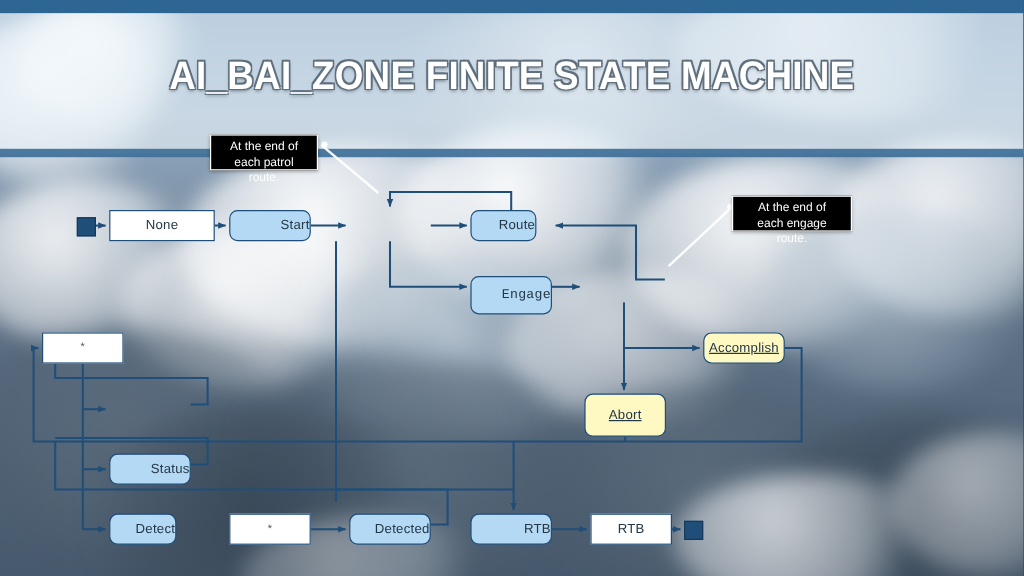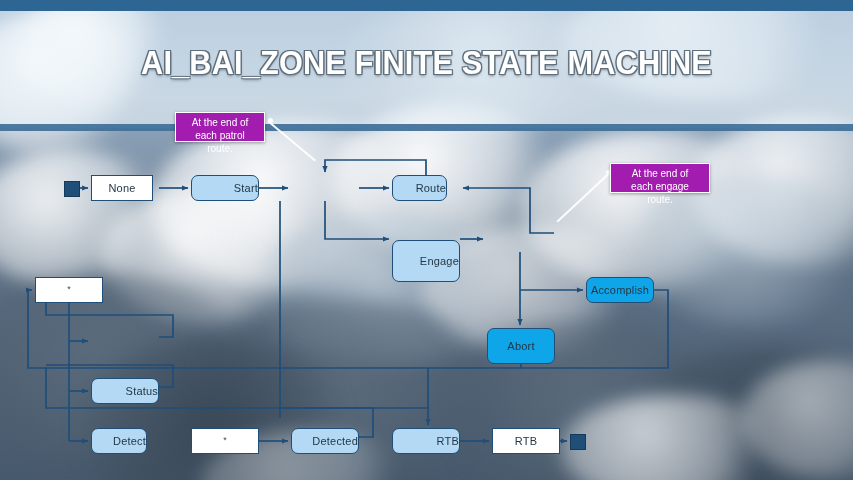--- a/index.html
+++ b/index.html
@@ -49,28 +49,28 @@
   svg.links{position:absolute;left:0;top:0;width:853px;height:480px;overflow:visible;}
   .node{
     position:absolute;box-sizing:border-box;
     display:flex;align-items:center;justify-content:center;
     font-size:11px;color:#243746;letter-spacing:.2px;
     border:1.6px solid #1f4e79;
     text-align:center;line-height:1.1;
   }
   .node.white{background:#ffffff;border-radius:0;}
   .node.blue{background:#b4d9f4;border-radius:7px;justify-content:flex-end;}
-  .node.blue-soft{background:#0ea5e9;border-radius:7px;}
+  .node.blue-soft{background:#fef9c3;border-radius:7px;text-decoration:underline;}
   .node.star{font-size:9px;color:#3b4d5d;}
   .marker{position:absolute;background:#1f4e79;border:1px solid #16395a;}
 
   
   .callout{
     position:absolute;box-sizing:border-box;
-    background:#a21caf;border:1.4px solid #ffffff;
+    background:#000000;border:1.4px solid #ffffff;
     color:#ffffff;font-size:10px;line-height:1.28;
     padding:4px 6px;text-align:center;
     box-shadow:0 1px 3px rgba(0,0,0,.35);
   }
   .leader{position:absolute;height:1.6px;background:#ffffff;transform-origin:0 50%;opacity:.95;}
   .leader-dot{position:absolute;width:5px;height:5px;border-radius:50%;background:#ffffff;}
 </style>
 </head>
 <body>
 
@@ -170,30 +170,30 @@
 
         <path d="M460,441 L489,441" marker-end="url(#ah)"></path>
 
         <path d="M560,441 L567,441" marker-end="url(#ah)"></path>
       </g>
     </svg>
 
     <div class="marker" style="left:64px;top:181px;width:14px;height:14px;"></div>
     <div class="marker" style="left:570px;top:434px;width:14px;height:14px;"></div>
 
-    <div class="node white" style="left:91px;top:175px;width:62px;height:26px;">
+    <div class="node white" style="left:91px;top:175px;width:88px;height:26px;">
       <span>None</span>
     </div>
     <div class="node blue" style="left:191px;top:175px;width:68px;height:26px;">
       <span>Start</span>
     </div>
     <div class="node blue" style="left:392px;top:175px;width:55px;height:26px;">
       <span>Route</span>
     </div>
-    <div class="node blue" style="left:392px;top:240px;width:68px;height:42px;">
+    <div class="node blue" style="left:392px;top:230px;width:68px;height:32px;font-family:Liberation Mono, monospace;">
       <span>Engage</span>
     </div>
     <div class="node blue-soft" style="left:586px;top:277px;width:68px;height:26px;">
       <span>Accomplish</span>
     </div>
     <div class="node blue-soft" style="left:487px;top:328px;width:68px;height:36px;">
       <span>Abort</span>
     </div>
     <div class="node white star" style="left:35px;top:277px;width:68px;height:26px;">
       <span>*</span>

